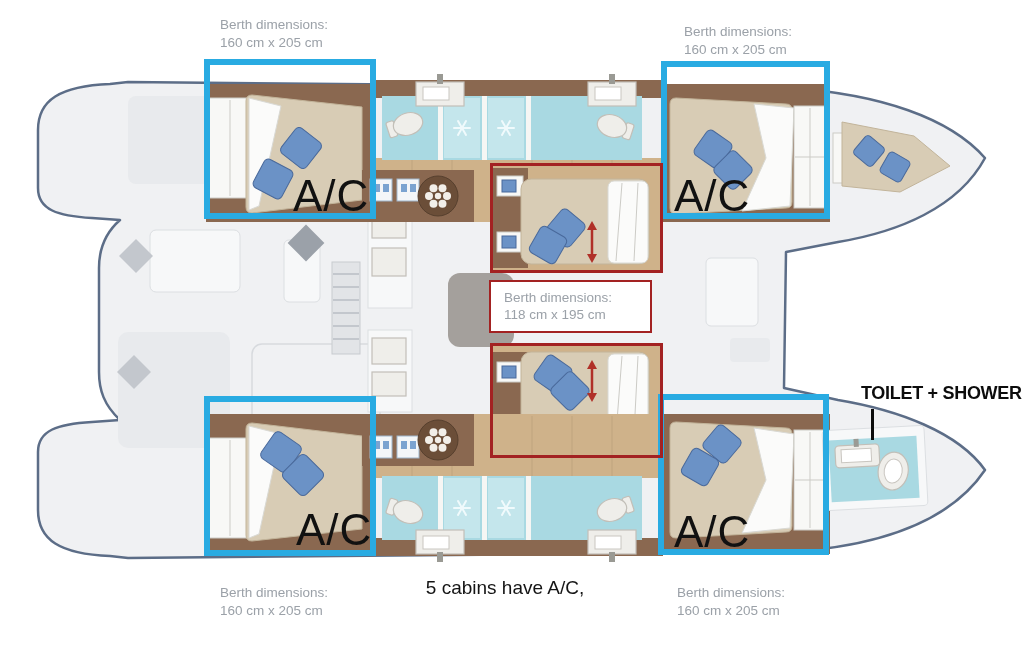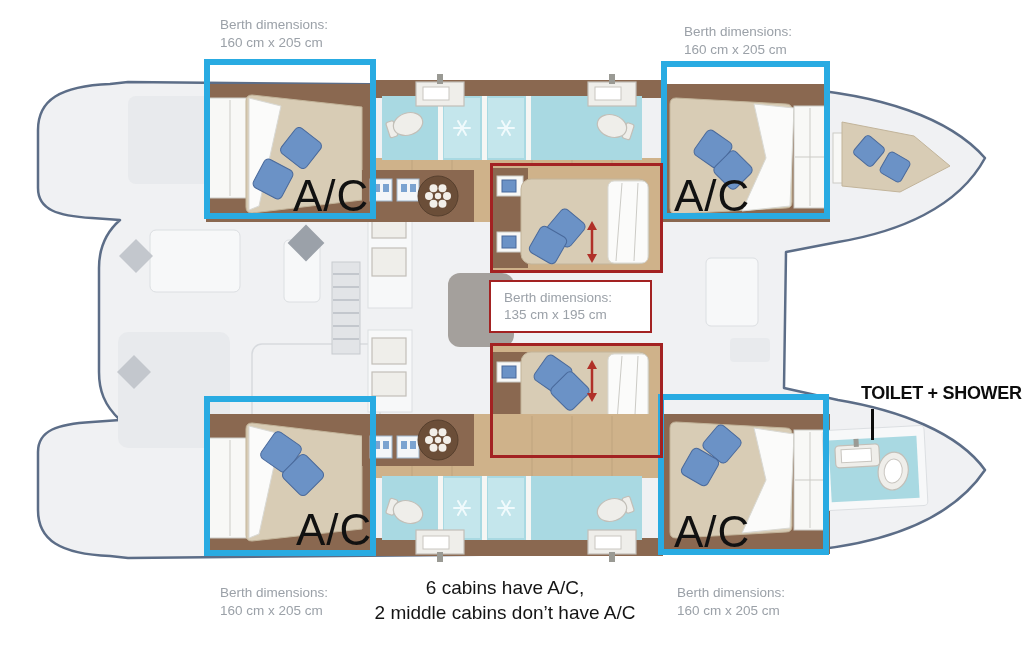--- a/index.html
+++ b/index.html
@@ -408,24 +408,23 @@
     <div>Berth dimensions:</div>
     <div>160 cm x 205 cm</div>
   </div>
   <div class="berth-label" style="left:677px; top:584px">
     <div>Berth dimensions:</div>
     <div>160 cm x 205 cm</div>
   </div>
 
   <div class="info-box">
     <div>Berth dimensions:</div>
-    <div>135 cm x 195 cm</div>
+    <div>118 cm x 195 cm</div>
   </div>
 
   <div class="toilet-label">TOILET + SHOWER</div>
   <div class="pointer-line"></div>
 
   <div class="caption">
-    <div>6 cabins have A/C,</div>
-    <div>2 middle cabins don’t have A/C</div>
+    <div>5 cabins have A/C,</div>
   </div>
 
 </div>
 
 </body></html>

